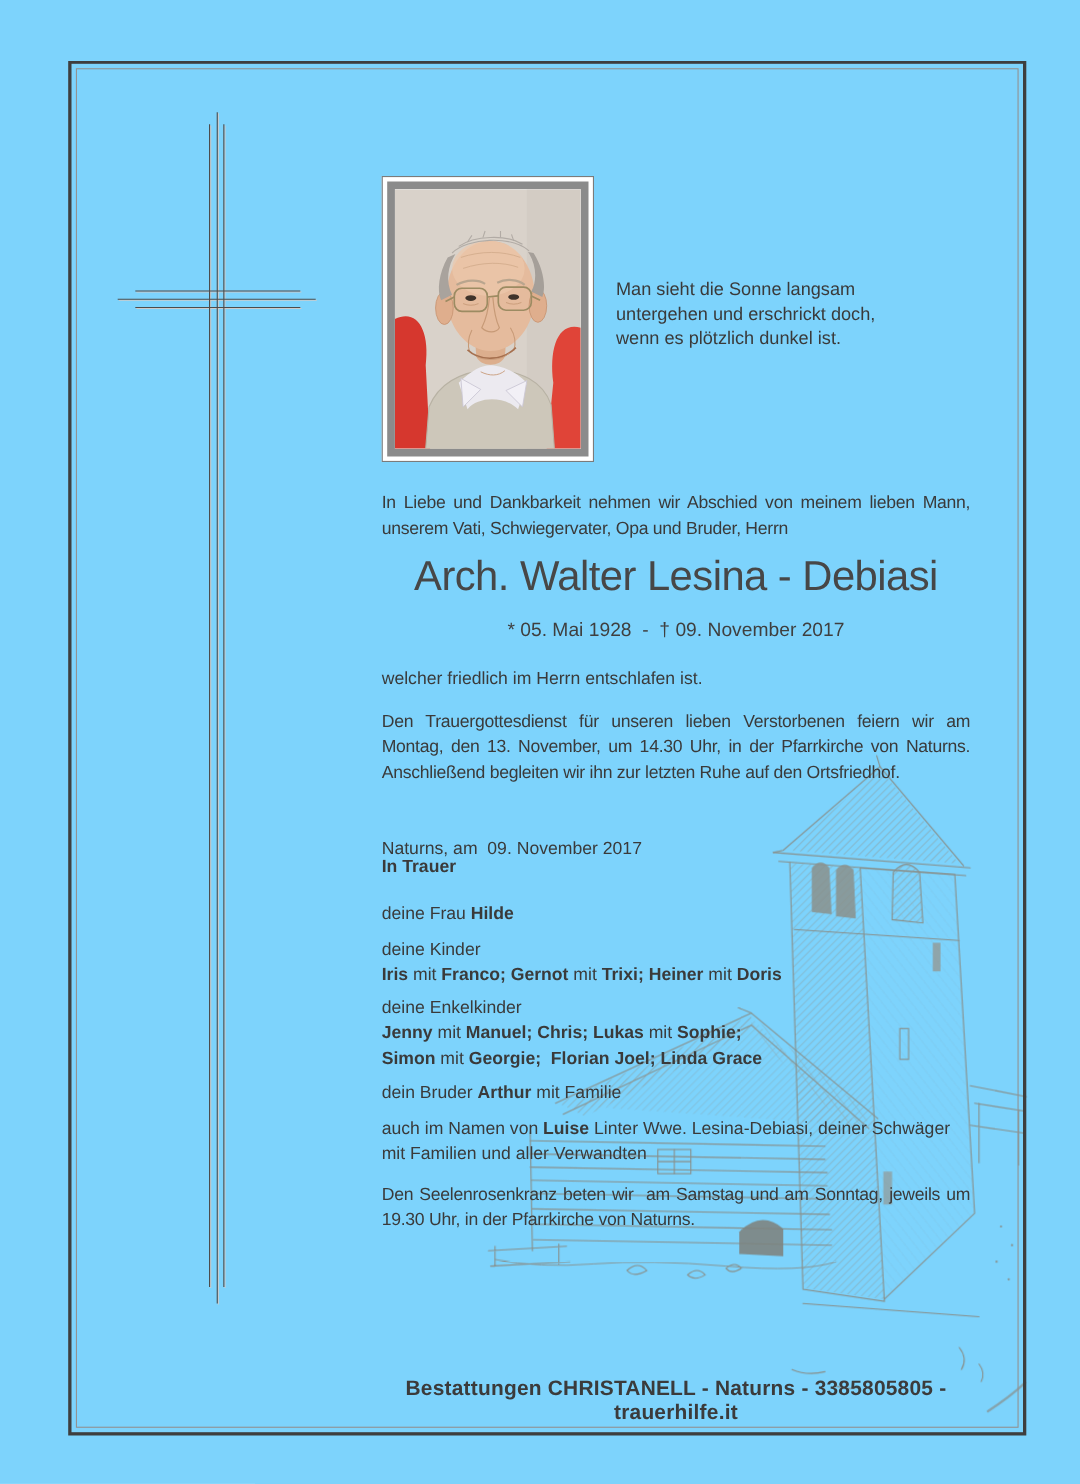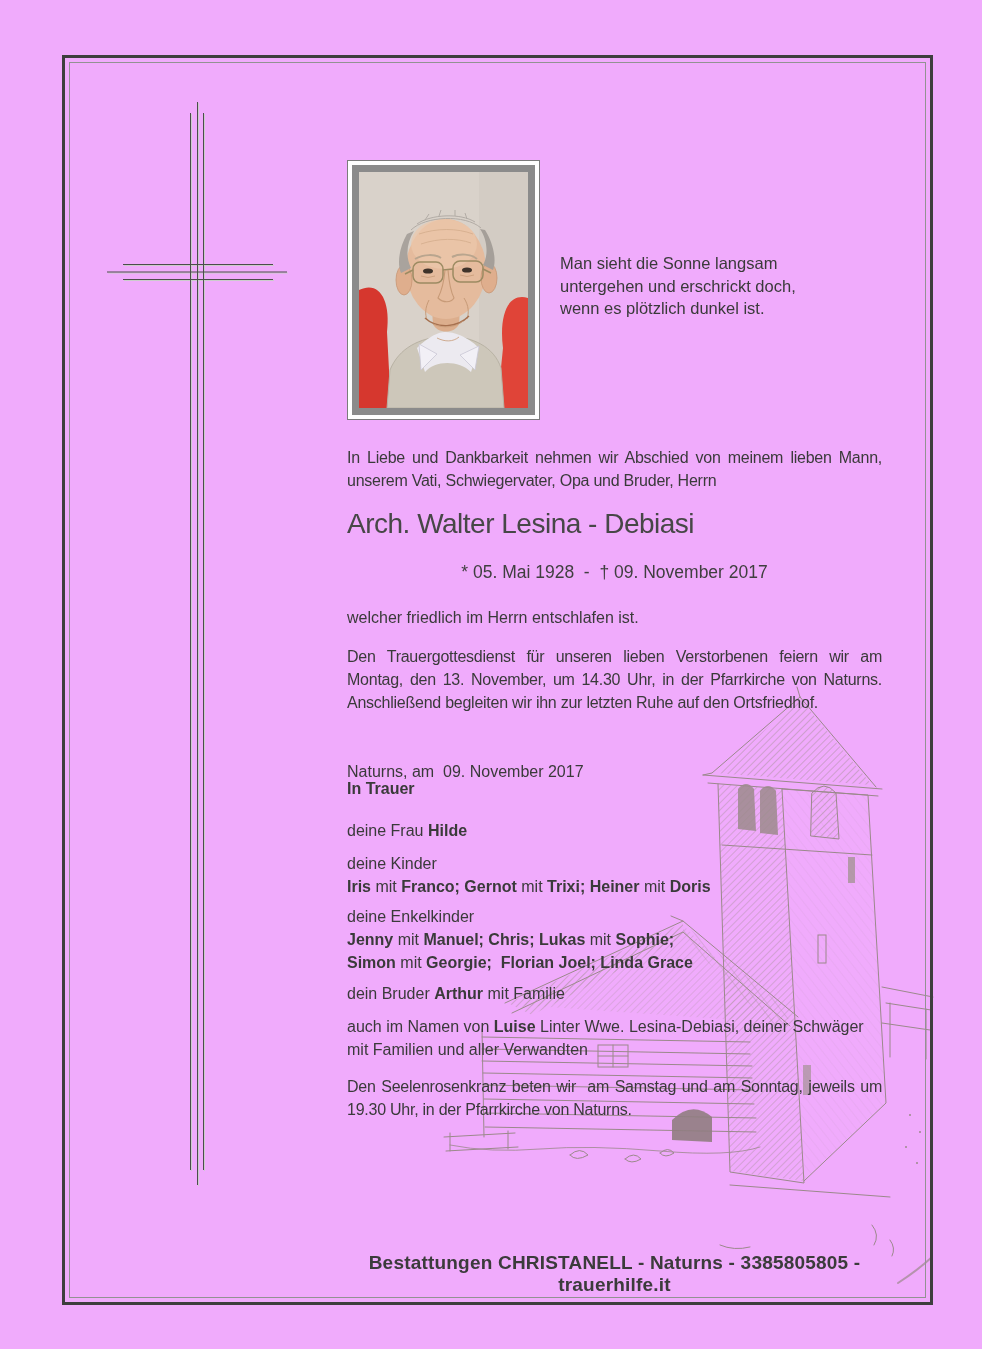--- a/index.html
+++ b/index.html
@@ -1,36 +1,36 @@
 <!DOCTYPE html>
 <html><head>
 <meta charset="utf-8">
 <style>
   html,body{margin:0;padding:0;background:#ffffff;}
-  .page{position:relative;width:982px;height:1349px;background:#f0abfc;overflow:hidden;
+  .page{position:relative;width:982px;height:1349px;background:#7dd3fc;overflow:hidden;
         font-family:"Liberation Sans",sans-serif;color:#3a3a3a;}
   
   .frame-outer{position:absolute;left:62px;top:55px;width:865px;height:1244px;
                border:3px solid #3e3e3e;z-index:4;pointer-events:none;}
   .frame-inner{position:absolute;left:4px;top:4px;right:4px;bottom:4px;border:1px solid #929292;}
   
   .cross{position:absolute;left:95px;top:95px;z-index:1;}
   
   .photo{position:absolute;left:347px;top:160px;width:193px;height:260px;z-index:2;
          border:1px solid #7b7b7b;background:#ffffff;padding:4px;box-sizing:border-box;}
   .photo-mat{width:100%;height:100%;border:7px solid #8b8b8b;box-sizing:border-box;overflow:hidden;}
   .photo-mat svg{display:block;width:100%;height:100%;}
   
   .quote{position:absolute;left:560px;top:252px;z-index:2;font-size:16.5px;line-height:22.5px;color:#3a3a3a;}
   
   .txt{position:absolute;left:347px;width:535px;z-index:2;font-size:16px;line-height:23px;color:#3a3a3a;}
   .just{text-align:justify;letter-spacing:-0.25px;}
   .tight{letter-spacing:-0.45px;word-spacing:-1.2px;}
   .prewrap{white-space:pre-wrap;}
-  .name{top:502px;font-size:28px;line-height:44px;letter-spacing:-0.5px;color:#474747;}
+  .name{top:502px;text-align:center;font-size:38px;line-height:44px;letter-spacing:-0.5px;color:#474747;}
   .dates{top:561px;text-align:center;font-size:17.5px;color:#3f3f3f;}
   .bold,b{font-weight:700;}
   .footer{position:absolute;left:347px;top:1252px;width:535px;z-index:2;text-align:center;
           font-size:19px;font-weight:700;letter-spacing:0.2px;color:#3b3b3b;}
   
   .church{position:absolute;left:420px;top:685px;z-index:1;}
 </style>
 </head>
 <body>
 

